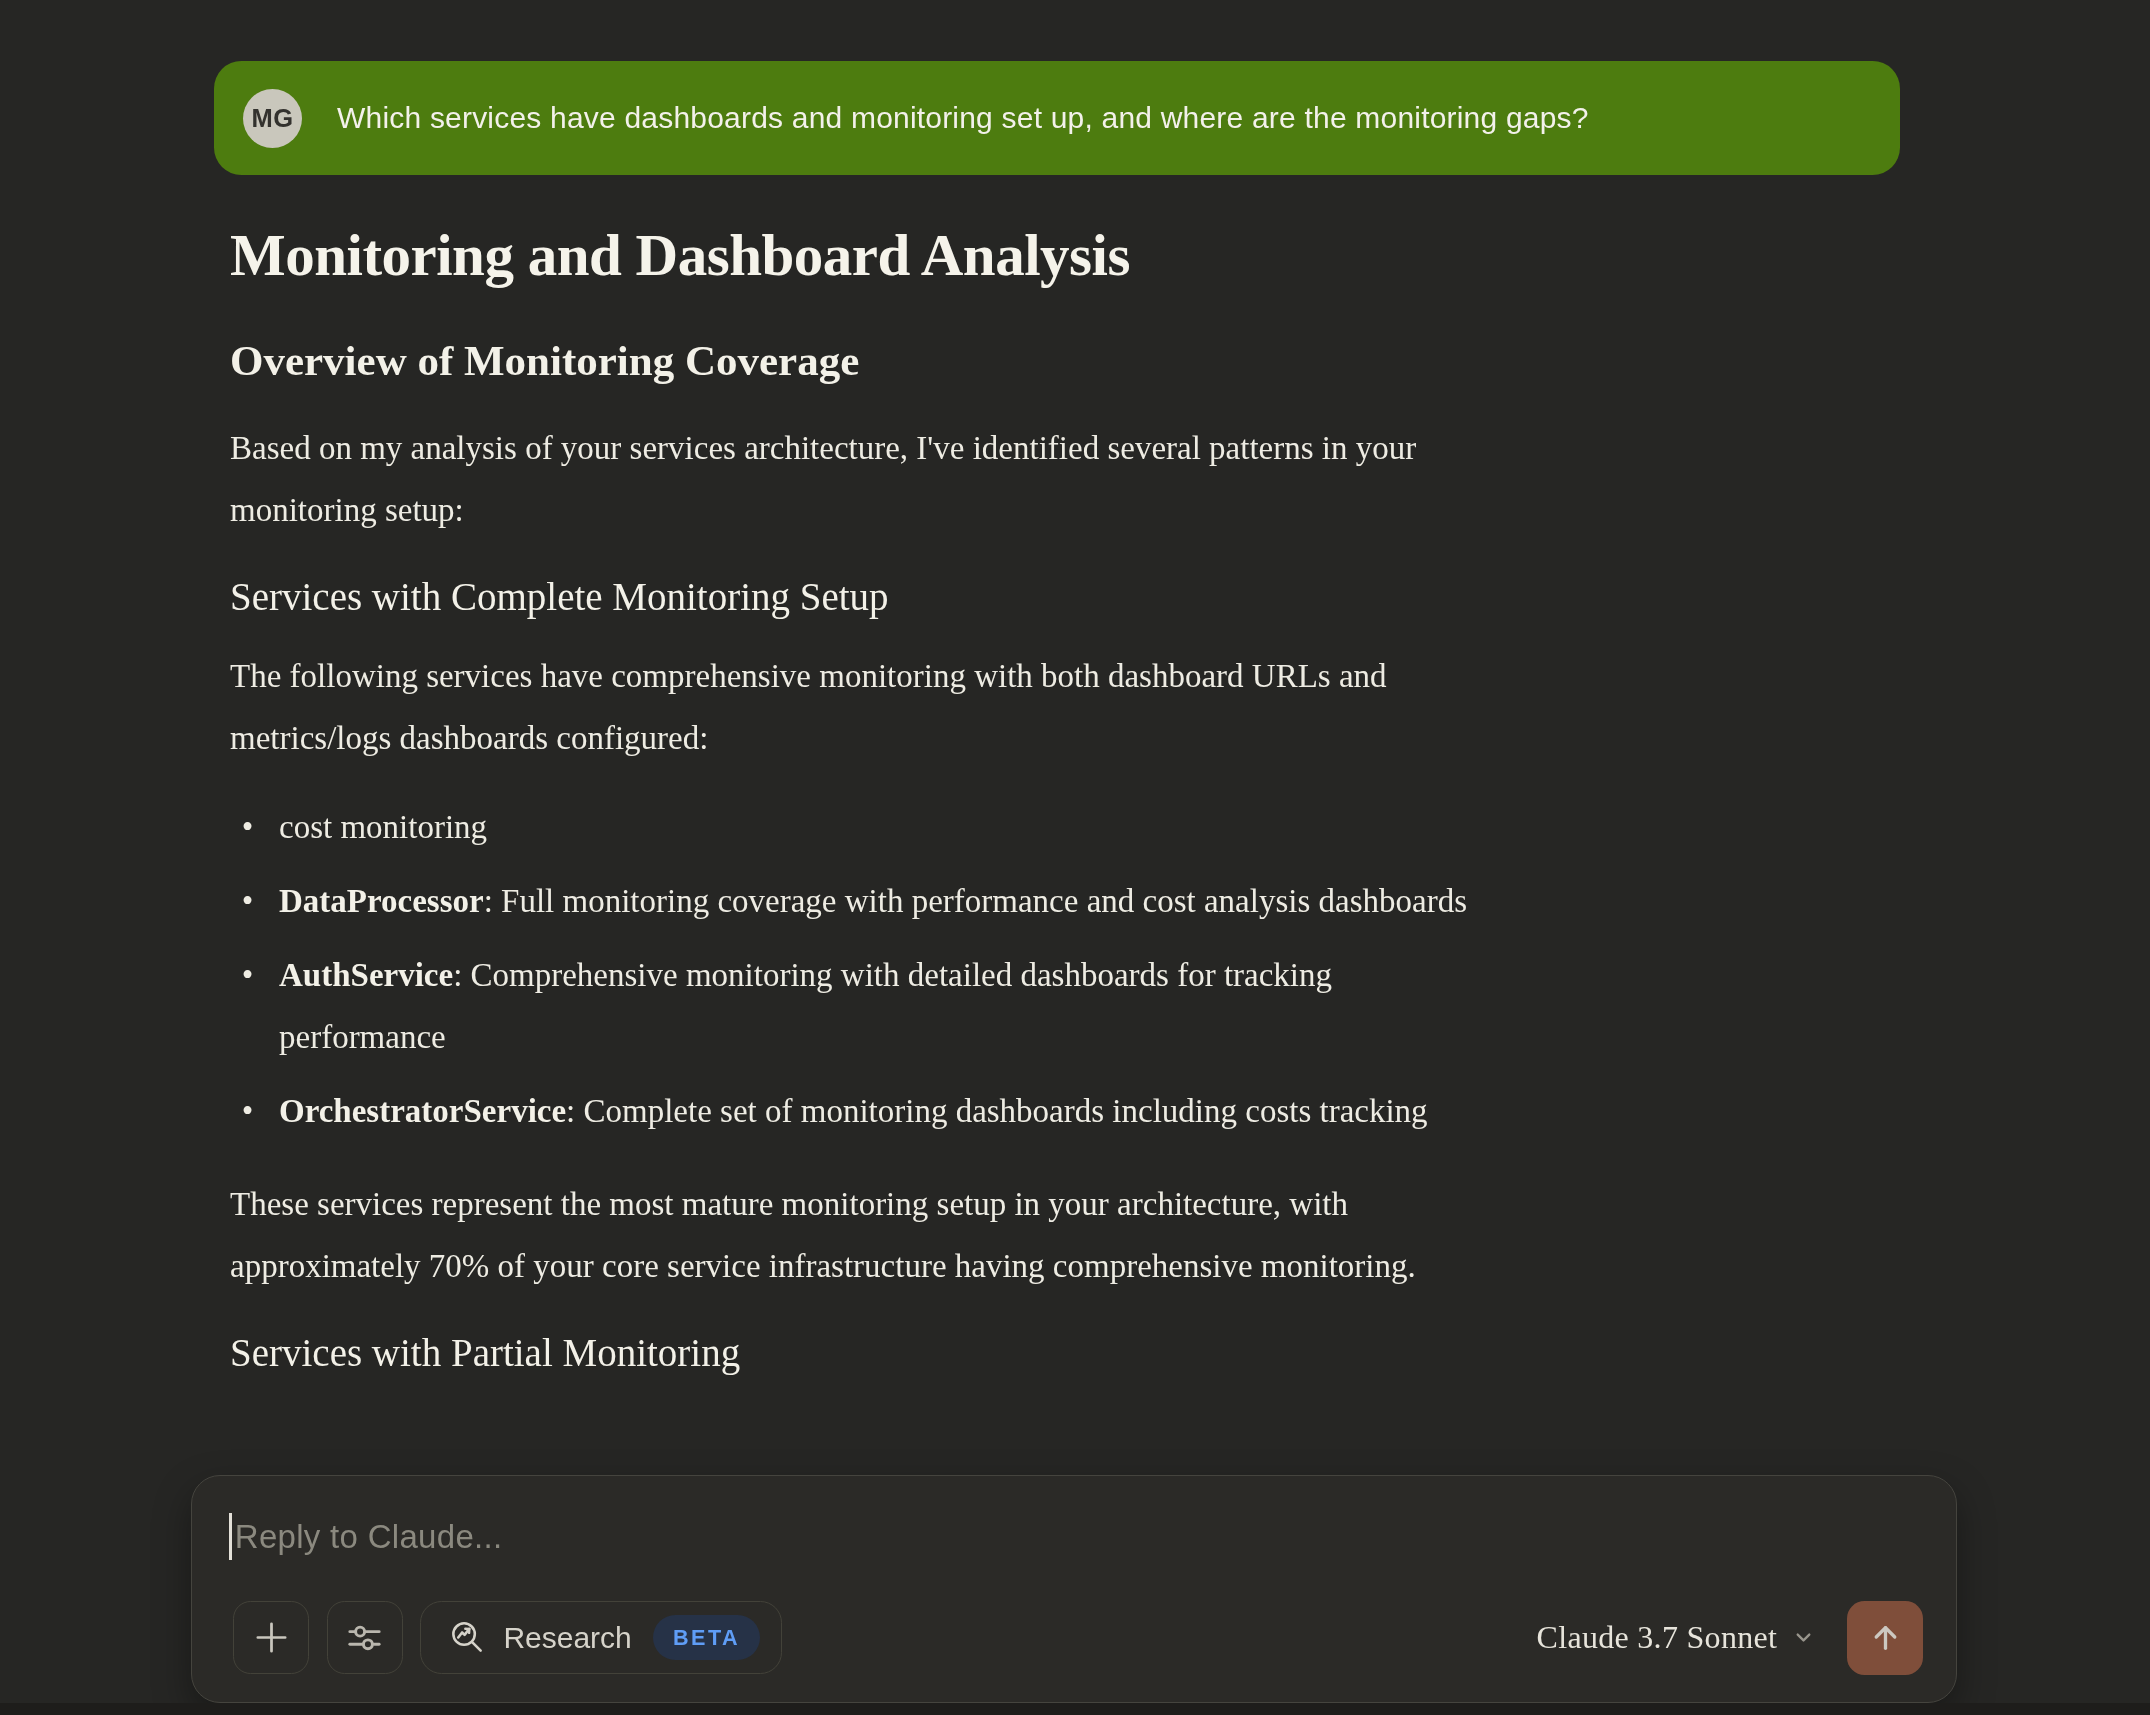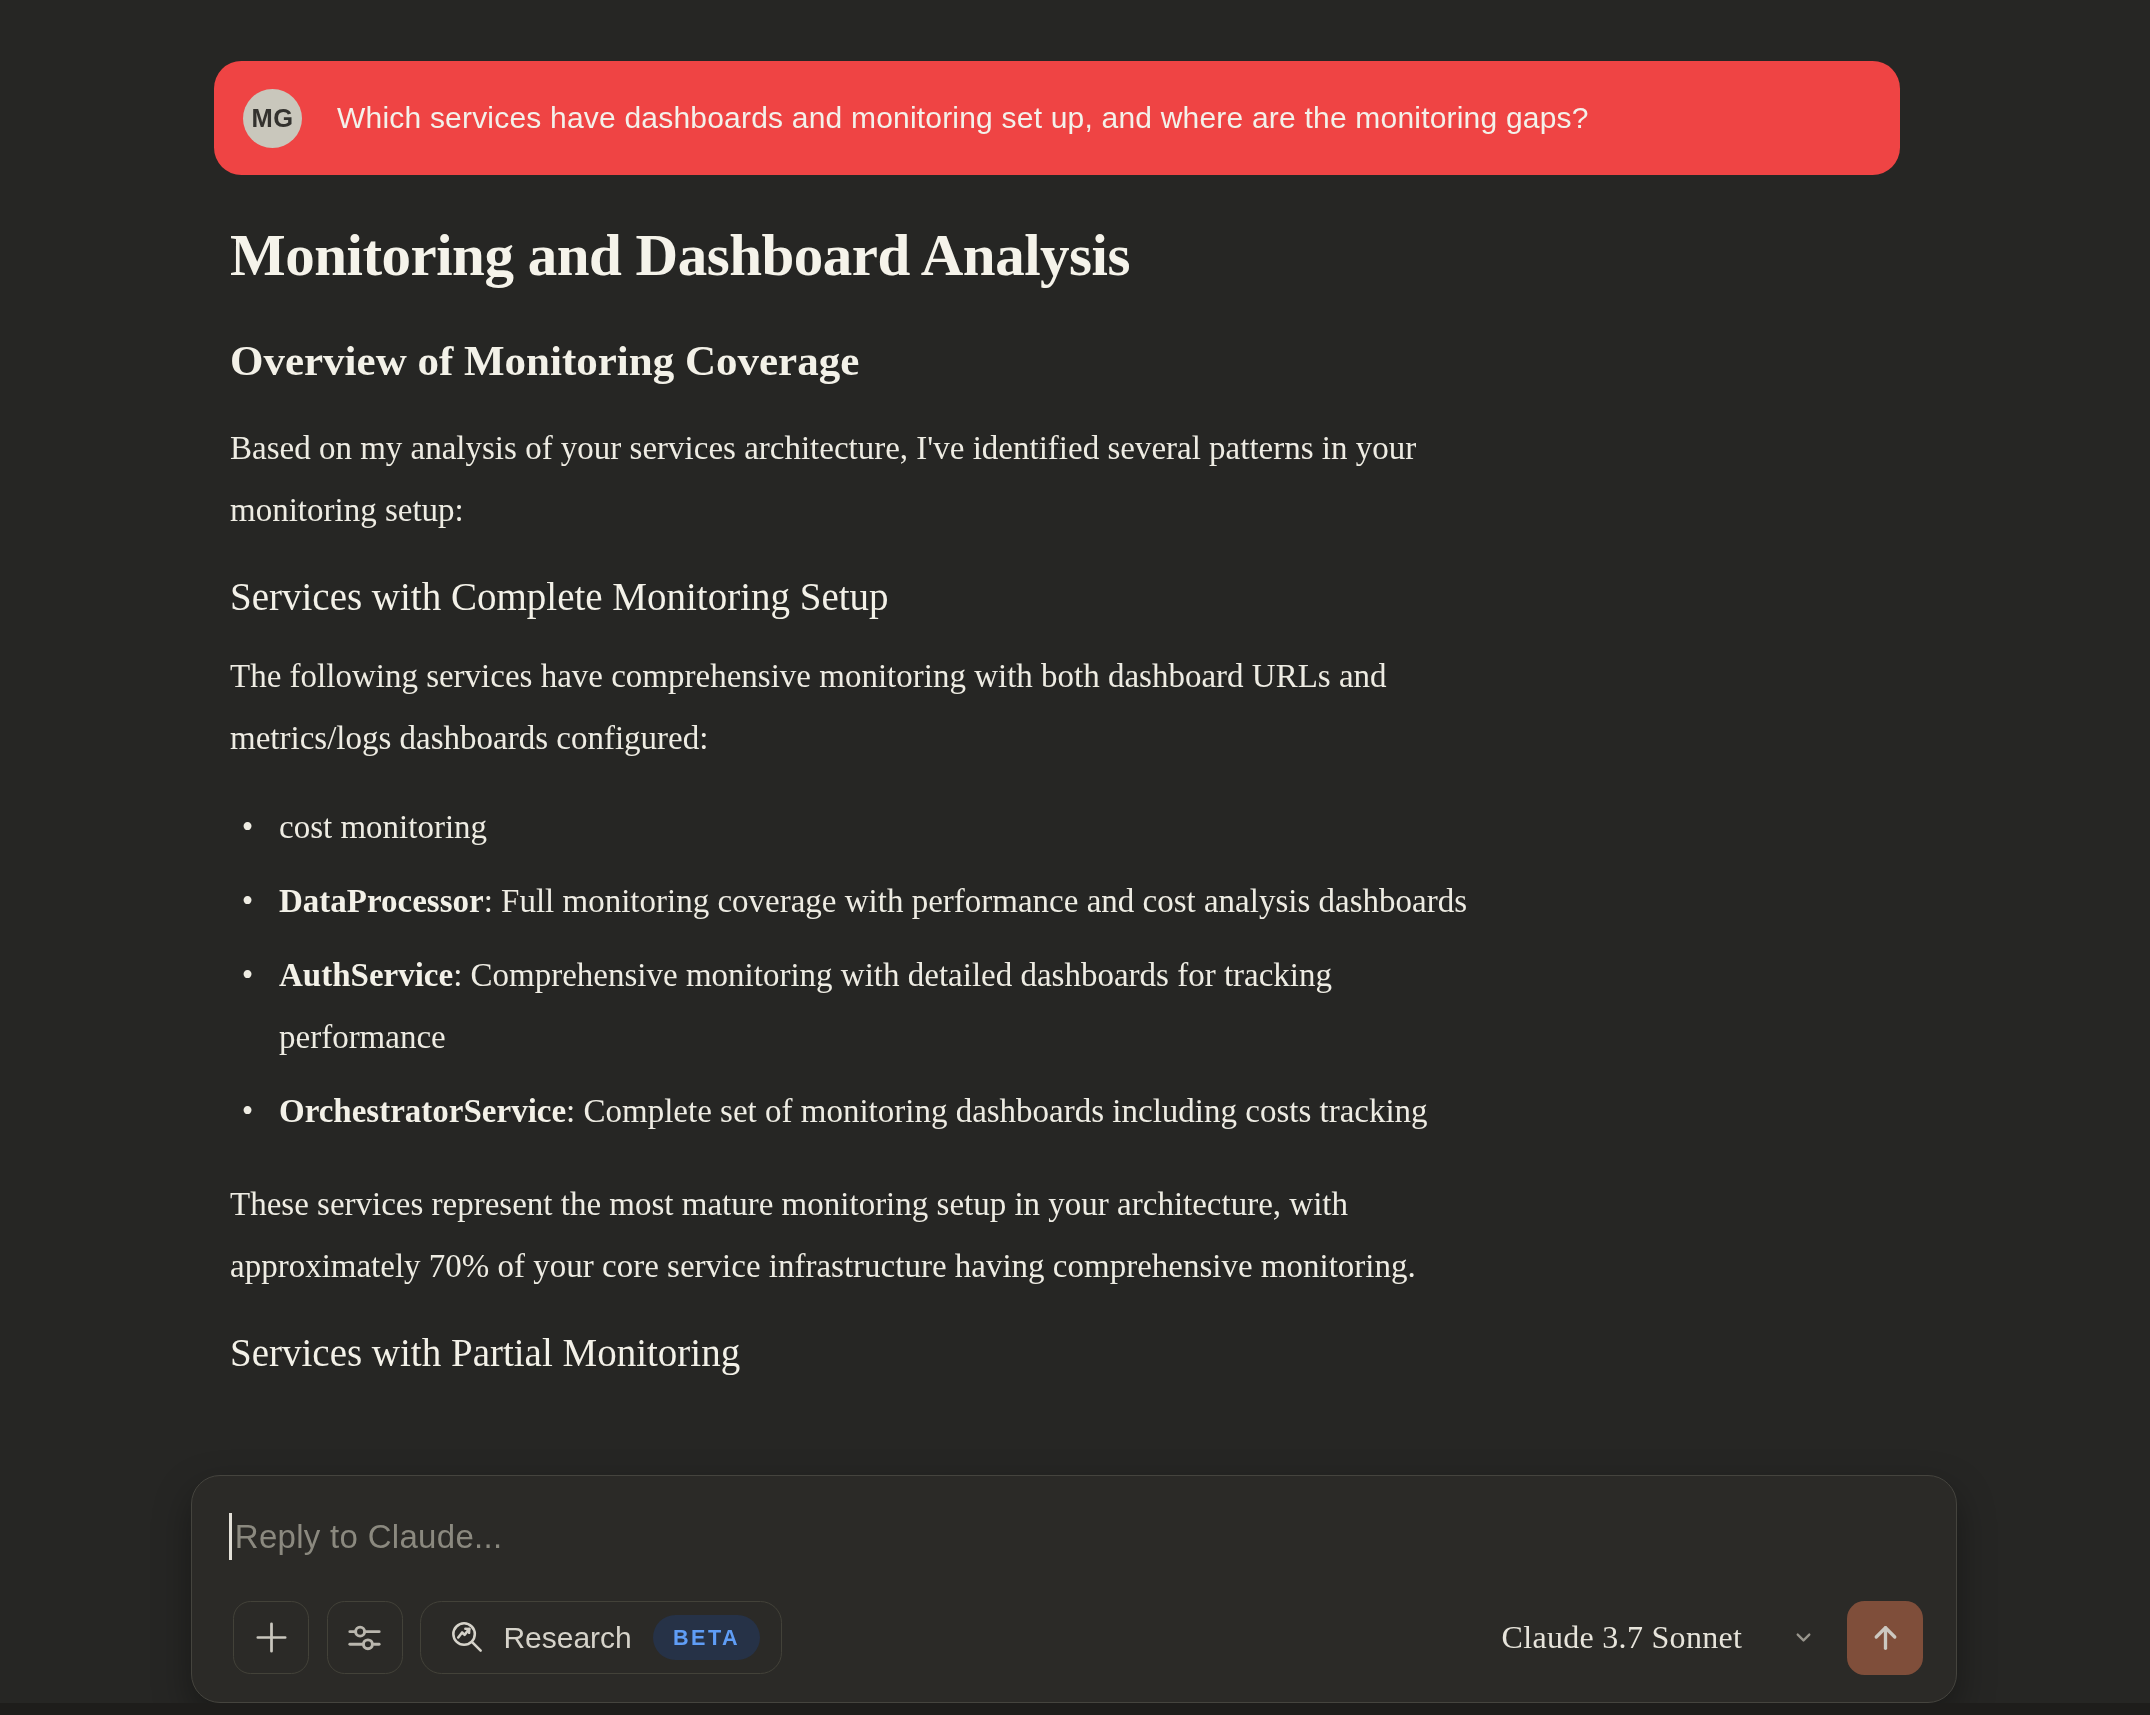--- a/index.html
+++ b/index.html
@@ -3,21 +3,21 @@
 <meta charset="utf-8">
 <style>
   html,body{margin:0;padding:0;background:#262624;}
   .screen{
     position:relative;width:2150px;height:1715px;background:#262624;
     overflow:hidden;font-family:"Liberation Serif","DejaVu Serif",serif;
   }
   
   .bubble{
     position:absolute;left:214px;top:61px;width:1686px;height:114px;
-    background:#ef4444;border-radius:27.4px;display:flex;align-items:center;
+    background:#4d7c0f;border-radius:27.4px;display:flex;align-items:center;
     padding:0 29px;box-sizing:border-box;text-align:right;
   }
   .avatar{
     width:59px;height:59px;border-radius:50%;background:#c9c7bc;flex:0 0 auto;
     display:flex;align-items:center;justify-content:center;
     font:700 25.5px "Liberation Sans","DejaVu Sans",sans-serif;color:#33322e;letter-spacing:0.5px;
   }
   .msg-text{
     margin-left:35px;font:400 30px "Liberation Sans","DejaVu Sans",sans-serif;
     color:#f3f1ea;letter-spacing:0.2px;white-space:nowrap;
@@ -67,21 +67,21 @@
   .research-label{
     font:400 30px "Liberation Sans","DejaVu Sans",sans-serif;color:#d6d3ca;margin:0 21.6px 0 15.7px;
   }
   .beta{
     font:700 21.6px "Liberation Sans","DejaVu Sans",sans-serif;color:#5f9df6;background:#263247;
     padding:9.8px 19.6px;border-radius:979px;letter-spacing:2.5px;
   }
   .spacer{flex:1;}
   .model{
     display:flex;align-items:center;cursor:pointer;
-    font:400 32px "Liberation Serif","DejaVu Serif",serif;color:#e7e4db;letter-spacing:0.3px;gap:35px;
+    font:400 32px "Liberation Serif","DejaVu Serif",serif;color:#e7e4db;letter-spacing:0.3px;
   }
   .model .chev{margin-left:11.8px;display:flex;align-items:center;}
   .send{
     width:76px;height:74px;border-radius:17.6px;background:#7f4e3a;border:none;cursor:pointer;
     display:flex;align-items:center;justify-content:center;margin-left:29px;
   }
   .bottom-strip{position:absolute;left:0;bottom:0;width:100%;height:11.8px;background:#1e1d1b;}
 </style>
 </head>
 <body>

